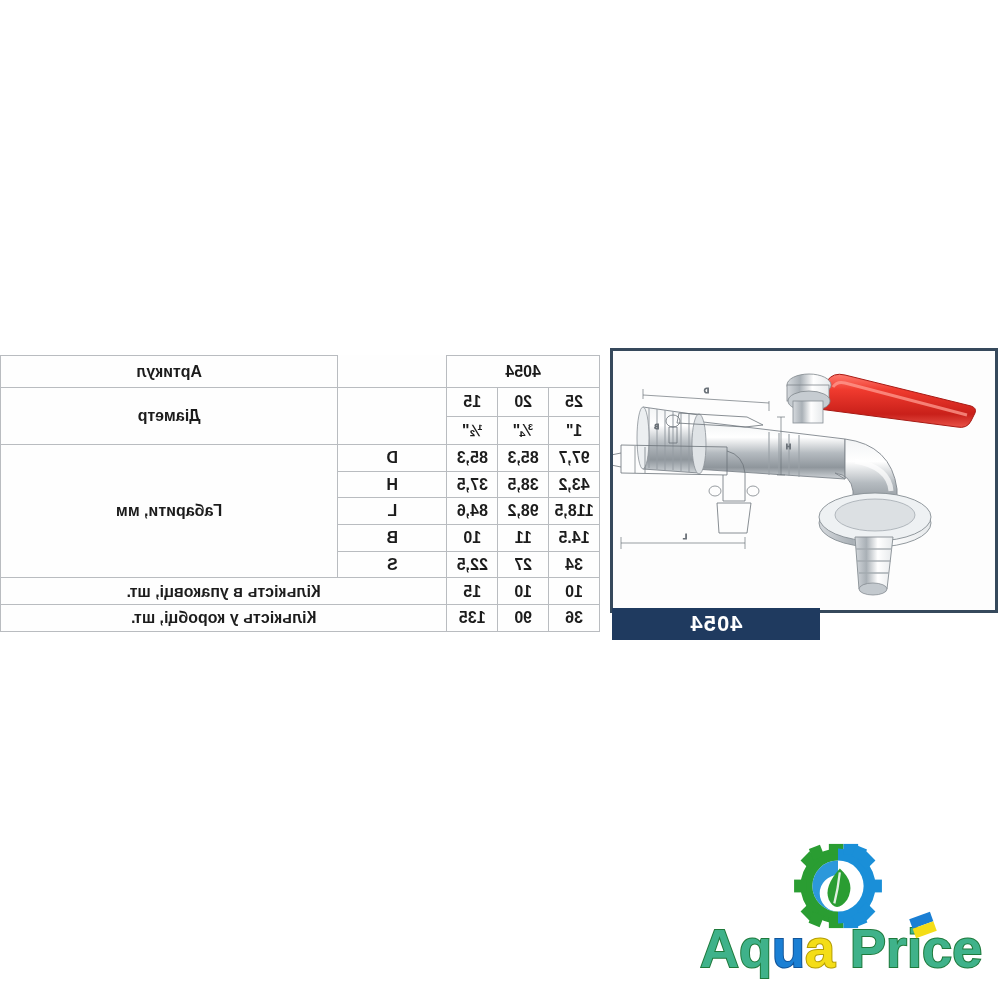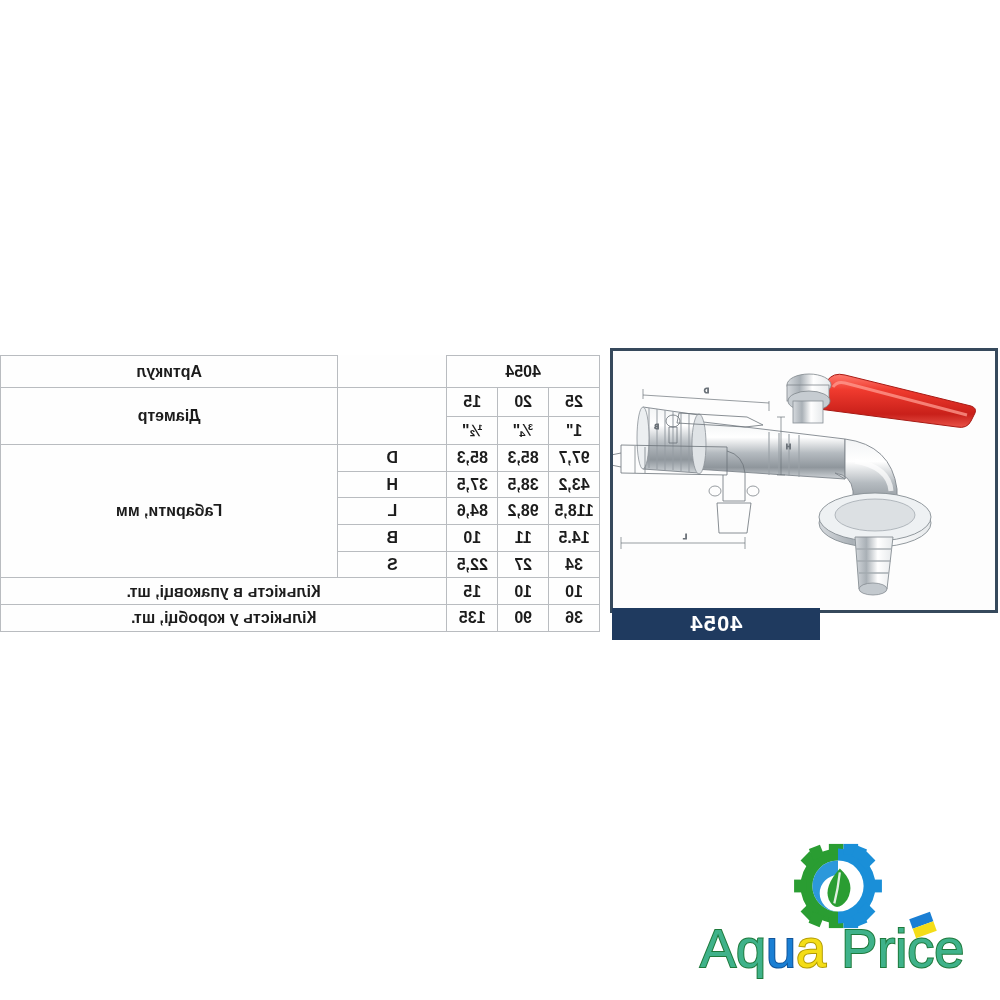--- a/index.html
+++ b/index.html
@@ -118,21 +118,21 @@
     width: 92px;
     height: 86px;
   }
   #logo-text {
     position: absolute;
     left: 0px;
     top: 76px;
     width: 290px;
     height: 58px;
     font-size: 54px;
-    font-weight: normal;
+    font-weight: bold;
     line-height: 58px;
     white-space: nowrap;
     font-family: "Liberation Sans", sans-serif;
   }
   #logo-text span {
     -webkit-text-stroke: 2px #1f7a3c;
     paint-order: stroke fill;
   }
   .lt-green  { color: #3fb28a; }
   .lt-blue   { color: #1a7fd4; -webkit-text-stroke: 2px #12559a !important; }

